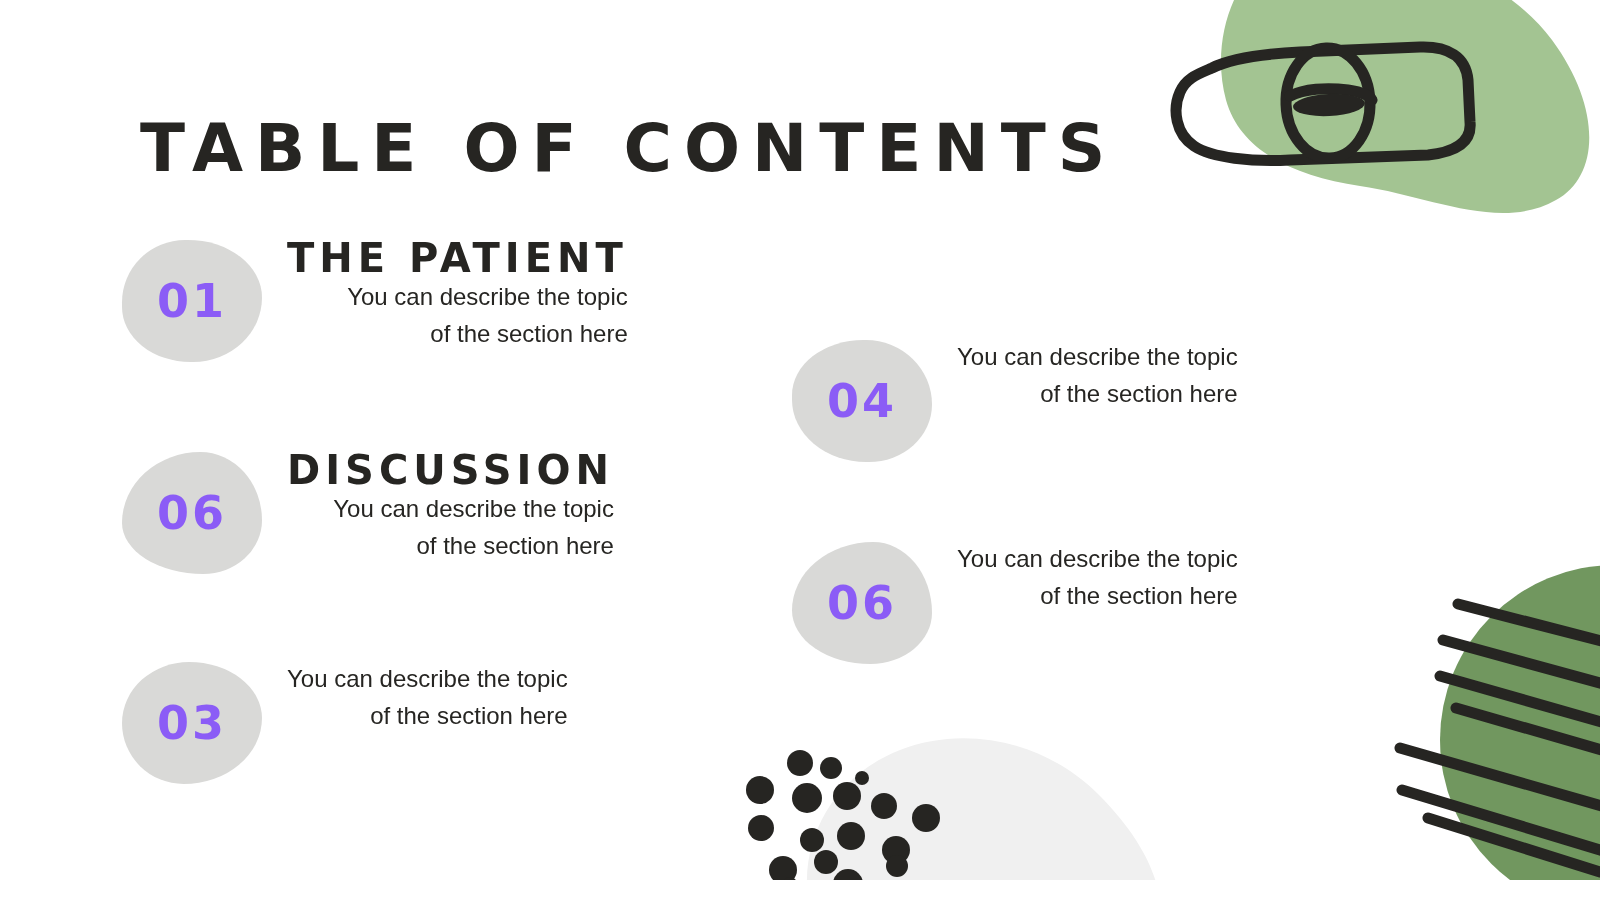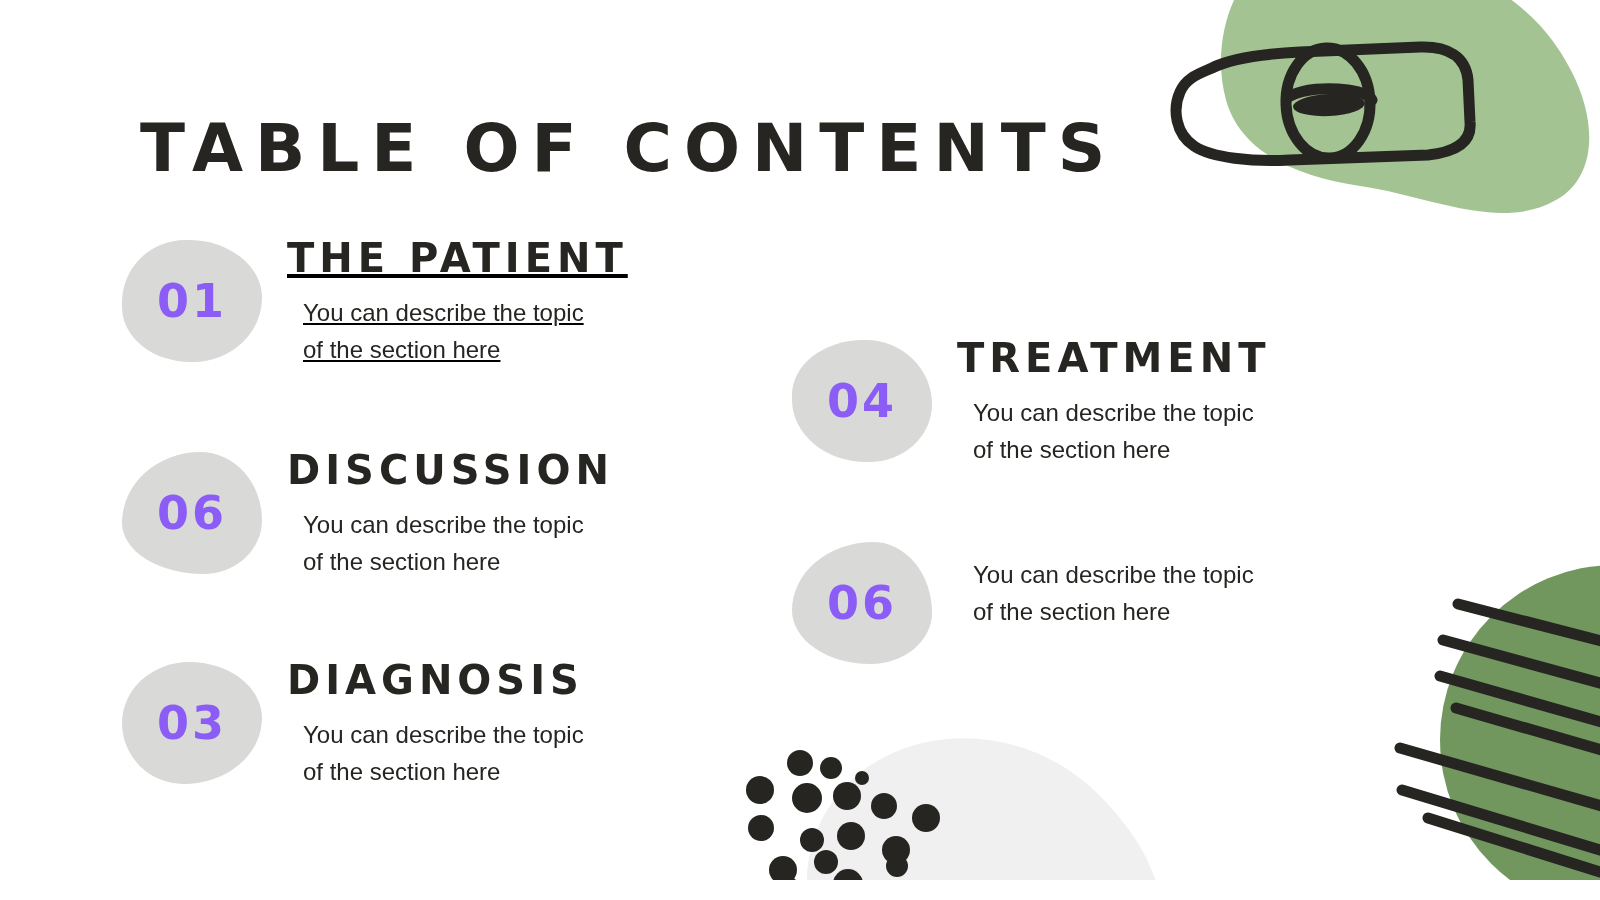--- a/index.html
+++ b/index.html
@@ -11,20 +11,21 @@
   body {
     font-family: "Liberation Sans", sans-serif;
   }
 
   #slide {
     position: relative;
     width: 1600px;
     height: 880px;
     background: #ffffff;
     overflow: hidden;
+    text-align: right;
   }
 
   
   .deco-layer {
     position: absolute;
     inset: 0;
     pointer-events: none;
   }
   .deco-svg {
     position: absolute;
@@ -98,21 +99,21 @@
     color: #262522;
     white-space: nowrap;
     margin: 0;
   }
   .item-desc {
     font-family: "Liberation Sans", sans-serif;
     font-weight: normal;
     font-size: 24px;
     line-height: 37px;
     color: #262522;
-    margin: 16px;
+    margin: 0;
     white-space: pre-line;
   }
 </style>
 </head>
 <body>
 
 <div id="slide">
 
   <div class="deco-layer">
     <svg class="deco-svg" viewBox="0 0 1600 900" xmlns="http://www.w3.org/2000/svg">
@@ -181,21 +182,21 @@
     </svg>
   </div>
 
   <h1 id="page-title">TABLE OF CONTENTS</h1>
 
   <div class="toc-item" style="left:122px; top:240px; width:620px;">
     <div class="badge">
       <div class="badge-shape blob-a"></div>
       <span class="badge-number">01</span>
     </div>
-    <div class="item-body" style="left:165px; top:-2px;text-decoration:underline;">
+    <div class="item-body" style="left:165px; top:-2px;">
       <h2 class="item-heading">THE PATIENT</h2>
       <p class="item-desc">You can describe the topic
 of the section here</p>
     </div>
   </div>
 
   <div class="toc-item" style="left:122px; top:452px; width:620px;">
     <div class="badge">
       <div class="badge-shape blob-b"></div>
       <span class="badge-number">06</span>
@@ -206,33 +207,31 @@
 of the section here</p>
     </div>
   </div>
 
   <div class="toc-item" style="left:122px; top:662px; width:620px;">
     <div class="badge">
       <div class="badge-shape blob-c"></div>
       <span class="badge-number">03</span>
     </div>
     <div class="item-body" style="left:165px; top:-2px;">
-      <h2 class="item-heading">DIAGNOSIS</h2>
       <p class="item-desc">You can describe the topic
 of the section here</p>
     </div>
   </div>
 
   <div class="toc-item" style="left:792px; top:340px; width:620px;">
     <div class="badge">
       <div class="badge-shape blob-d"></div>
       <span class="badge-number">04</span>
     </div>
     <div class="item-body" style="left:165px; top:-2px;">
-      <h2 class="item-heading">TREATMENT</h2>
       <p class="item-desc">You can describe the topic
 of the section here</p>
     </div>
   </div>
 
   <div class="toc-item" style="left:792px; top:542px; width:620px;">
     <div class="badge">
       <div class="badge-shape blob-e"></div>
       <span class="badge-number">06</span>
     </div>

